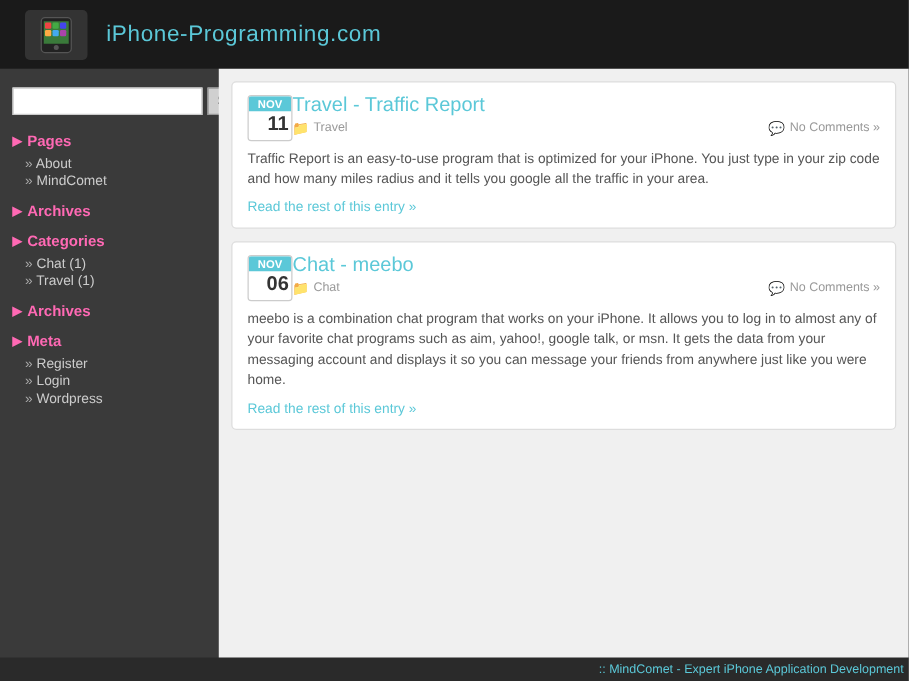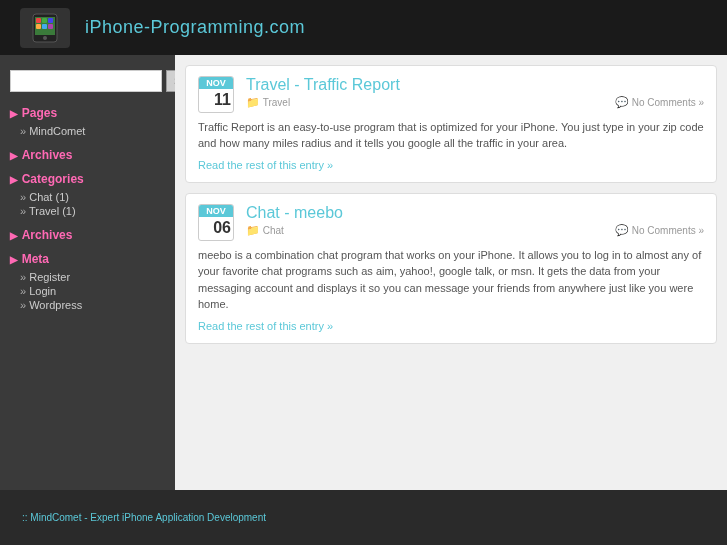--- a/index.html
+++ b/index.html
@@ -122,21 +122,21 @@
       background: #ffffff;
       border: 1px solid #ddd;
       border-radius: 4px;
       margin-bottom: 10px;
       padding: 10px 12px;
     }
 
     .post-header {
       display: flex;
       align-items: flex-start;
-      gap: 12px;
+      gap: 0;
       margin-bottom: 6px;
     }
 
     
     .date-badge {
       background: #fff;
       border: 1px solid #ccc;
       border-radius: 3px;
       width: 36px;
       min-width: 36px;
@@ -207,22 +207,22 @@
     .read-more {
       color: #5bc8d8;
       font-size: 11px;
       text-decoration: none;
       cursor: pointer;
     }
 
     
     .footer {
       background: #2a2a2a;
-      text-align: left;
-      padding: 22px;
+      text-align: right;
+      padding: 4px;
       color: #5bc8d8;
       font-size: 10px;
       position: absolute;
       bottom: 0;
       width: 100%;
     }
     .footer a {
       color: #5bc8d8;
       text-decoration: none;
     }
@@ -254,20 +254,21 @@
     <div class="search-area">
       <input type="text" class="search-input" style="">
       <button class="search-button">Search</button>
     </div>
 
     <div class="sidebar-section">
       <div class="sidebar-section-title">
         <span class="arrow-icon">▶</span>
         <span>Pages</span>
       </div>
+      <a class="sidebar-item">About</a>
       <a class="sidebar-item">MindComet</a>
     </div>
 
     <div class="sidebar-section">
       <div class="sidebar-section-title">
         <span class="arrow-icon">▶</span>
         <span>Archives</span>
       </div>
     </div>
 

